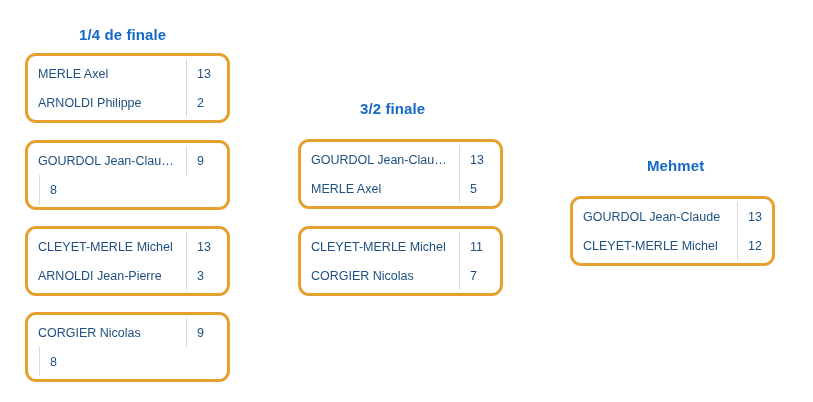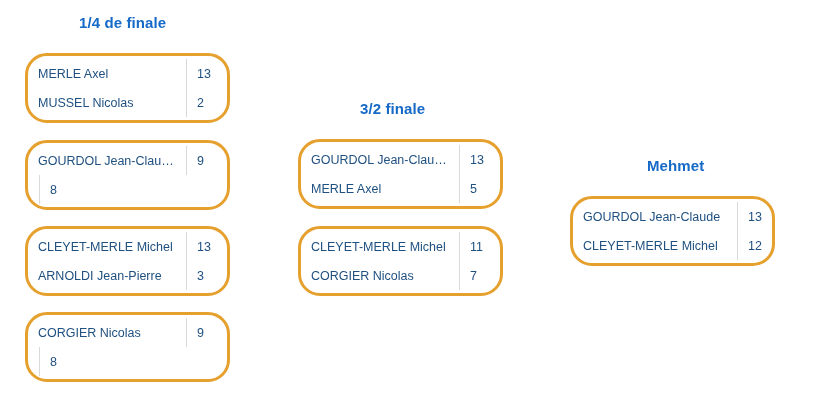--- a/index.html
+++ b/index.html
@@ -29,21 +29,21 @@
     color: #1569c7;
     white-space: nowrap;
     letter-spacing: 0.1px;
   }
   .match {
     position: absolute;
     box-sizing: border-box;
     width: 205px;
     height: 70px;
     border: 3px solid #e5a02e;
-    border-radius: 22px;
+    border-radius: 11px;
     background: #ffffff;
     display: flex;
     flex-direction: column;
     justify-content: center;
     overflow: hidden;
   }
   .match-row {
     display: flex;
     align-items: center;
     height: 29px;
@@ -68,21 +68,21 @@
     font-size: 12.5px;
     color: #1f5080;
     margin-left: 11px;
   }
   
   .col-qf .match { left: 25px; }
   .col-qf .match.m0 { top: 53px; }
   .col-qf .match.m1 { top: 140px; }
   .col-qf .match.m2 { top: 226px; }
   .col-qf .match.m3 { top: 312px; }
-  .col-qf .round-title { left: 79px; top: 14px; }
+  .col-qf .round-title { left: 79px; top: 26px; }
 
   
   .col-sf .match { left: 298px; }
   .col-sf .match.m0 { top: 139px; }
   .col-sf .match.m1 { top: 226px; }
   .col-sf .round-title { left: 360px; top: 100px; }
 
   
   .col-f .match { left: 570px; }
   .col-f .match.m0 { top: 196px; }
@@ -96,21 +96,21 @@
 
   <div class="round col-qf">
     <div class="round-title">1/4 de finale</div>
 
     <div class="match m0">
       <div class="match-row">
         <span class="player-name">MERLE Axel</span>
         <span class="player-score">13</span>
       </div>
       <div class="match-row">
-        <span class="player-name">MUSSEL Nicolas</span>
+        <span class="player-name">ARNOLDI Philippe</span>
         <span class="player-score">2</span>
       </div>
     </div>
 
     <div class="match m1">
       <div class="match-row">
         <span class="player-name">GOURDOL Jean-Claude</span>
         <span class="player-score">9</span>
       </div>
       <div class="match-row">

